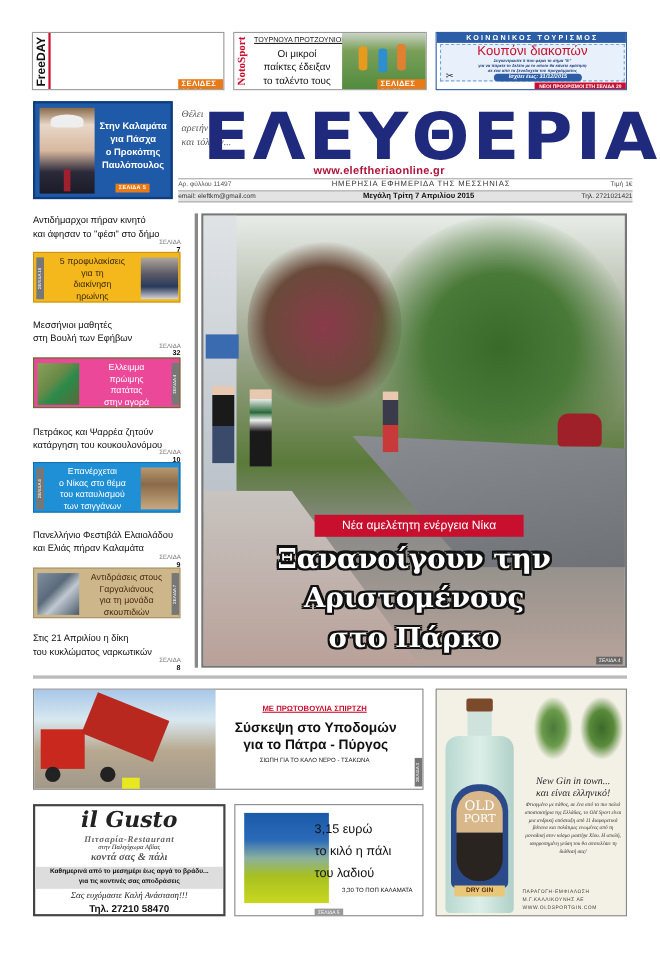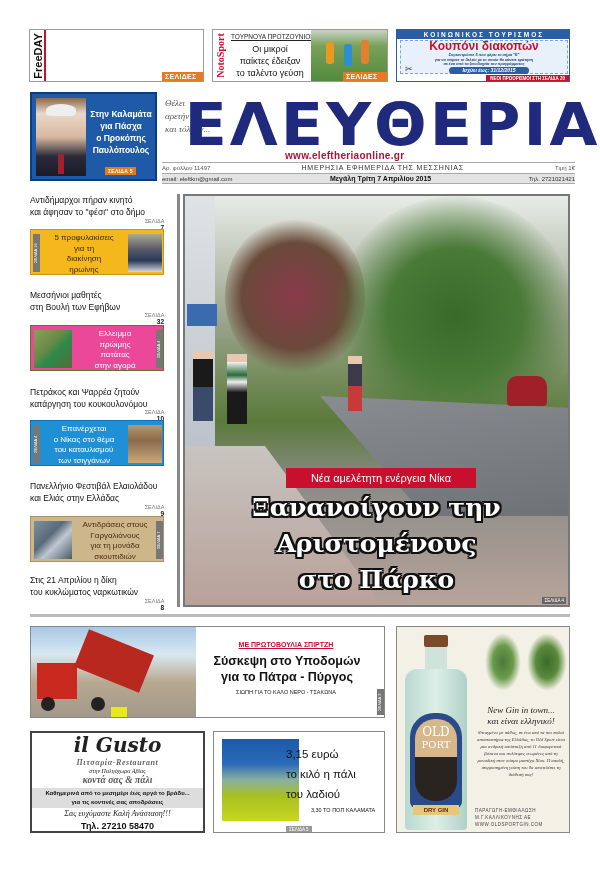--- a/index.html
+++ b/index.html
@@ -51,34 +51,34 @@
 </div>
 
 <div class="teaser" style="left:212px;width:176px">
   <div class="vbrand">
       <span style="color:#c8102e;font-family:'Liberation Serif',serif;font-size:10px">NotoSport</span>
     </div>
   <div class="abs" style="left:18px;top:3px;font-size:6.5px;text-decoration:underline;color:#222">ΤΟΥΡΝΟΥΑ ΠΡΟΤΖΟΥΝΙΟΡ</div>
   <div class="t-text" style="left:16px;top:13px;width:82px">
     <div>Οι μικροί</div>
     <div>παίκτες έδειξαν</div>
-    <div>το ταλέντο γεύση</div>
+    <div>το ταλέντο τους</div>
   </div>
   <div class="abs" style="left:98px;top:0;width:78px;height:53px;background:linear-gradient(180deg,#c9d3c5 0%,#7aa05a 30%,#4f8a3c 100%)">
     <div class="abs" style="left:15px;top:12px;width:8px;height:22px;background:#e79a20;border-radius:3px"></div>
     <div class="abs" style="left:33px;top:14px;width:8px;height:22px;background:#2f8ed0;border-radius:3px"></div>
     <div class="abs" style="left:50px;top:10px;width:8px;height:24px;background:#e08030;border-radius:3px"></div>
   </div>
   <div class="pg-badge" style="left:130px;top:42px;background:#e87a18">ΣΕΛΙΔΕΣ 16-21</div>
 </div>
 
 <div class="teaser" style="left:396px;width:174px;border-color:#2c5ea8">
   <div class="abs" style="left:0;top:0;width:174px;height:9px;background:#2c5ea8;color:#fff;font-size:6.5px;font-weight:bold;text-align:center;letter-spacing:2px;line-height:9px">ΚΟΙΝΩΝΙΚΟΣ ΤΟΥΡΙΣΜΟΣ</div>
   <div class="abs" style="left:3px;top:10px;width:168px;height:34px;background:#e8f1fb;border:1px dashed #7aa5d8"></div>
-  <div class="abs" style="left:0;top:9px;width:174px;text-align:center;font-size:12px;font-weight:bold;color:#c8102e">Κουπόνι διακοπών</div>
+  <div class="abs" style="left:0;top:9px;width:174px;text-align:center;font-size:12px;font-weight:normal;color:#c8102e">Κουπόνι διακοπών</div>
   <div class="abs" style="left:6px;top:23px;width:162px;text-align:center;font-size:3.8px;line-height:4.6px;font-style:italic;font-weight:bold;color:#1c3a7a">
     <div>Συγκεντρώστε 5 που φέρει το σήμα "Ε"</div>
     <div>για να πάρετε το δελτίο με το οποίο θα κάνετε κράτηση</div>
     <div>σε ένα από τα ξενοδοχεία του προγράμματος</div>
   </div>
   <div class="abs" style="left:52px;top:37px;width:80px;height:7px;background:#2c5ea8;border-radius:4px;color:#fff;font-size:5px;font-style:italic;font-weight:bold;text-align:center;line-height:7px">Ισχύει έως: 31/12/2015</div>
   <div class="abs" style="left:8px;top:34px;font-size:9px;color:#333">✂</div>
   <div class="abs" style="right:0;top:45px;background:#c8102e;color:#fff;font-size:4.5px;font-weight:bold;padding:1px 4px">ΝΕΟΙ ΠΡΟΟΡΙΣΜΟΙ ΣΤΗ ΣΕΛΙΔΑ 20</div>
 </div>
 
@@ -164,21 +164,21 @@
       <div>Επανέρχεται</div>
         <div>ο Νίκας στο θέμα</div>
         <div>του καταυλισμού</div>
         <div>των τσιγγάνων</div>
     </div>
     <div class="ph" style="left:97px;background:linear-gradient(180deg,#b89870 0%,#8a6a48 40%,#c8a880 100%)"></div>
   </div>
 
   <div class="lhead" style="top:480px">
     <div>Πανελλήνιο Φεστιβάλ Ελαιολάδου</div>
-      <div>και Ελιάς στην Ελλάδας</div>
+      <div>και Ελιάς πήραν Καλαμάτα</div>
   </div>
   <div class="lpage" style="top:504px"><span>ΣΕΛΙΔΑ</span> <b>9</b></div>
 
   <div class="lbox" style="top:516px;background:#cdb78a;border:1px solid #a8946a">
     <div class="ph" style="left:3px;width:38px;background:linear-gradient(135deg,#8090a0 0%,#5a6a7a 40%,#c0c8d0 60%,#4a5a6a 100%)"></div>
     <div class="txt" style="left:42px;top:3px;width:84px;color:#4a2a10">
       <div>Αντιδράσεις στους</div>
         <div>Γαργαλιάνους</div>
         <div>για τη μονάδα</div>
         <div>σκουπιδιών</div>

